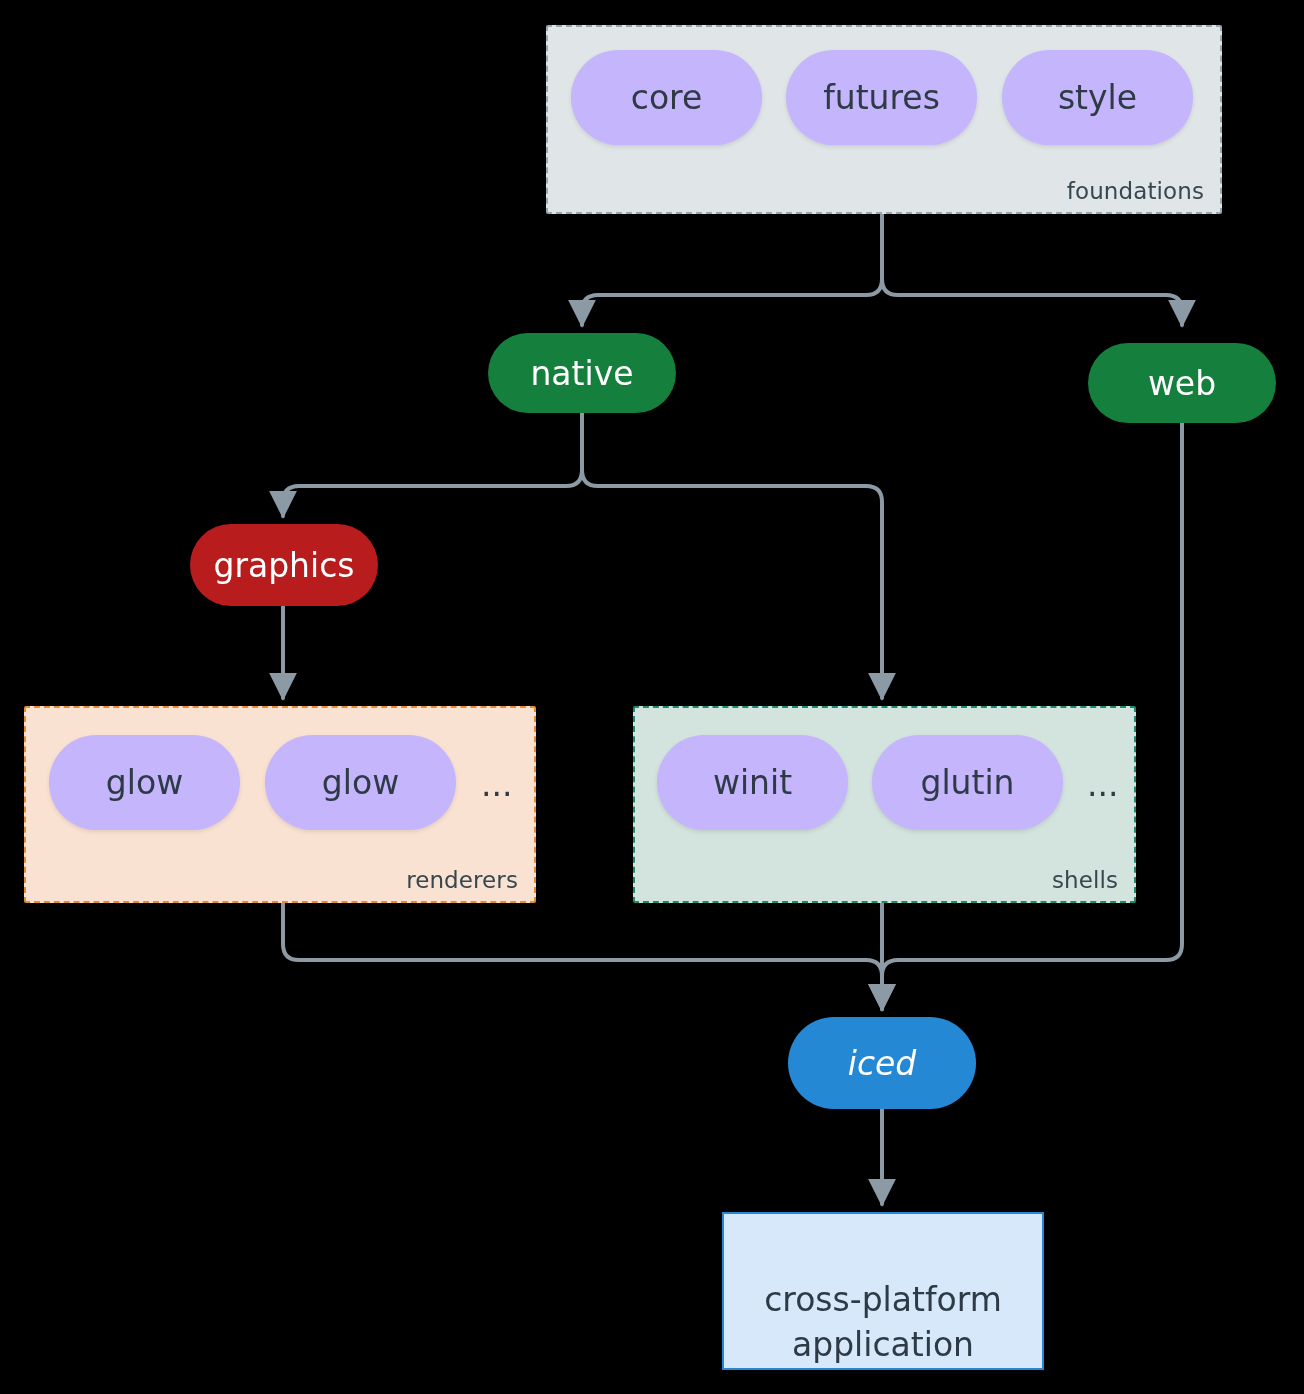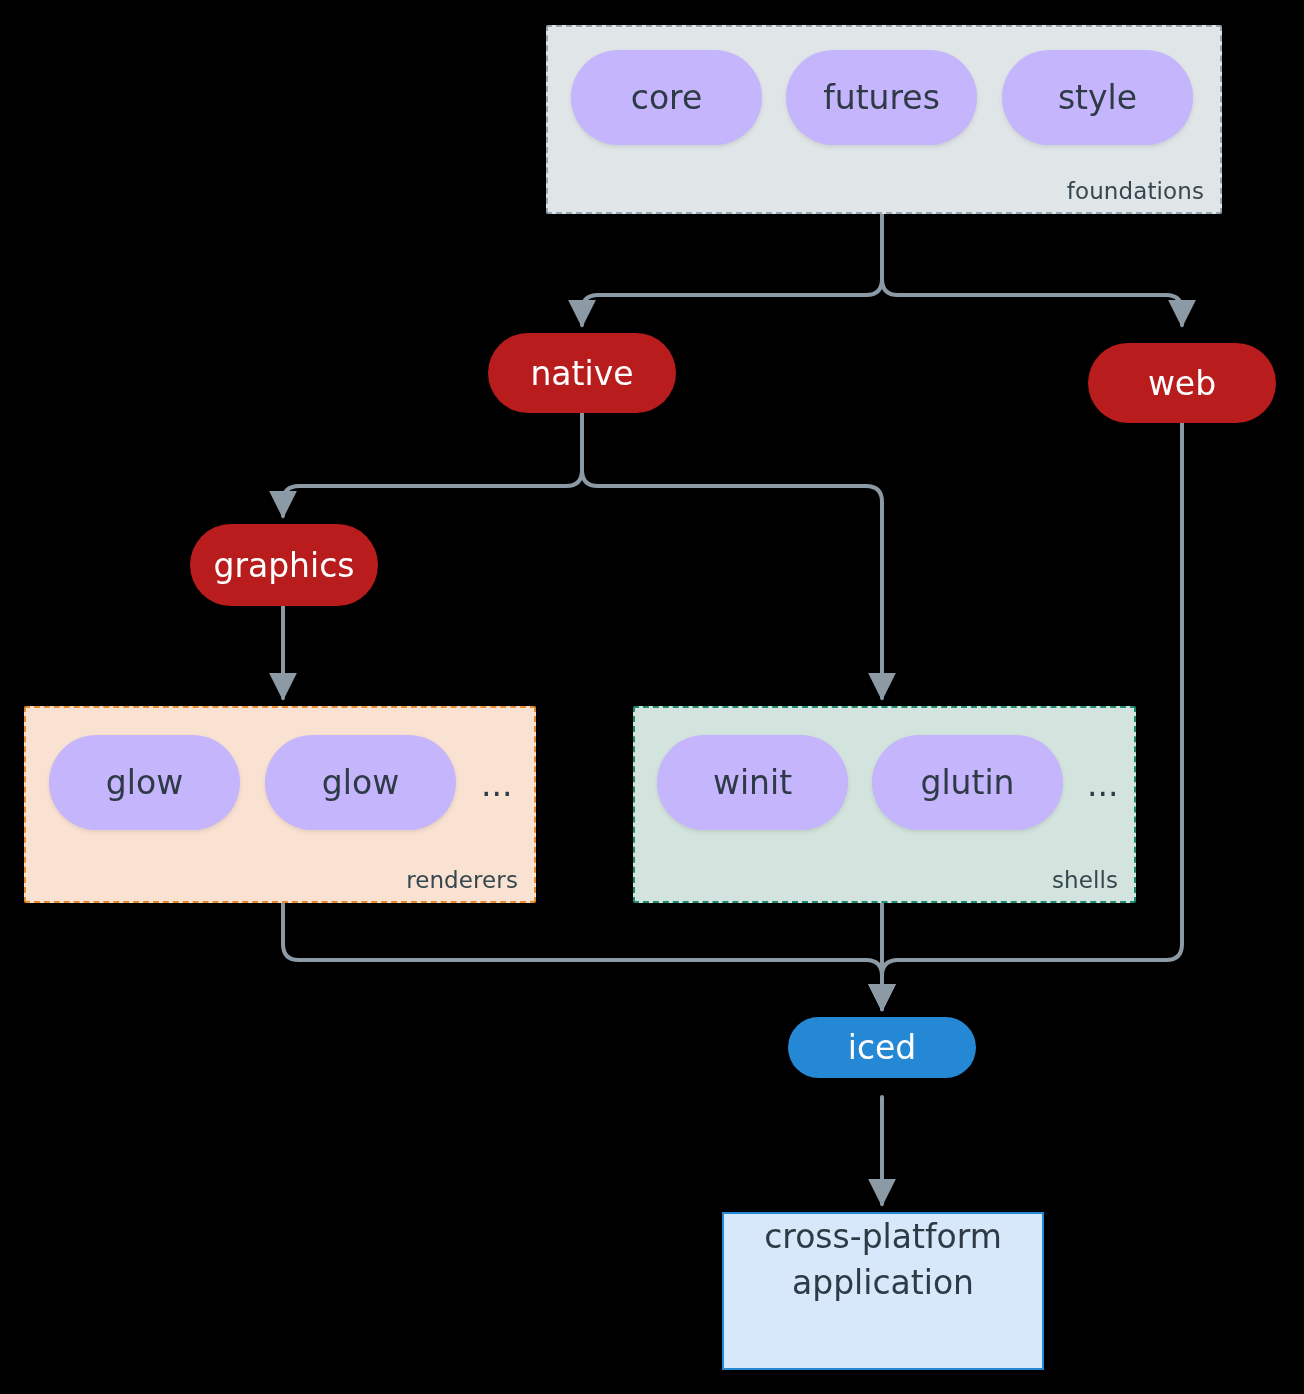--- a/index.html
+++ b/index.html
@@ -67,21 +67,21 @@
     justify-content: center;
     border-radius: 999px;
     font-size: 33px;
     white-space: nowrap;
   }
   .pill-white {
     background: #c4b5fd;
     color: #2e3a45;
     box-shadow: 0 2px 4px rgba(0,0,0,0.10);
   }
-  .pill-purple { background: #b91c1c; color: #ffffff; }
+  .pill-purple { background: #15803d; color: #ffffff; }
   .pill-orange { background: #b91c1c; color: #ffffff; }
   .pill-blue   { background: #2488d4; color: #ffffff; }
 
   
   #node-core    { left: 571px;  top: 50px; width: 191px; height: 95px; }
   #node-futures { left: 786px;  top: 50px; width: 191px; height: 95px; }
   #node-style   { left: 1002px; top: 50px; width: 191px; height: 95px; }
 
   
   #node-wgpu { left: 49px;  top: 735px; width: 191px; height: 95px; }
@@ -98,31 +98,31 @@
     color: #2e3a45;
     line-height: 1;
   }
   #ellipsis-renderers { left: 481px; top: 768px; }
   #ellipsis-shells    { left: 1087px; top: 768px; }
 
   
   #node-native   { left: 488px;  top: 333px; width: 188px; height: 80px; }
   #node-web      { left: 1088px; top: 333px; width: 188px; height: 80px; margin-top: 10px; }
   #node-graphics { left: 190px;  top: 524px; width: 188px; height: 82px; }
-  #node-iced     { left: 788px;  top: 1017px; width: 188px; height: 61px; }
+  #node-iced     { left: 788px;  top: 1017px; width: 188px; height: 92px; font-style: italic; }
 
   
   #node-application {
     position: absolute;
     box-sizing: border-box;
     left: 722px;  top: 1212px;  width: 322px;  height: 158px;
     background: #d6e8f9;
     border: 2px solid #2488d4;
     display: flex;
-    align-items: flex-start;
+    align-items: flex-end;
     justify-content: center;
     text-align: center;
     font-size: 33px;
     line-height: 1.38;
     color: #2e3a45;
   }
 </style>
 </head>
 <body>
 

